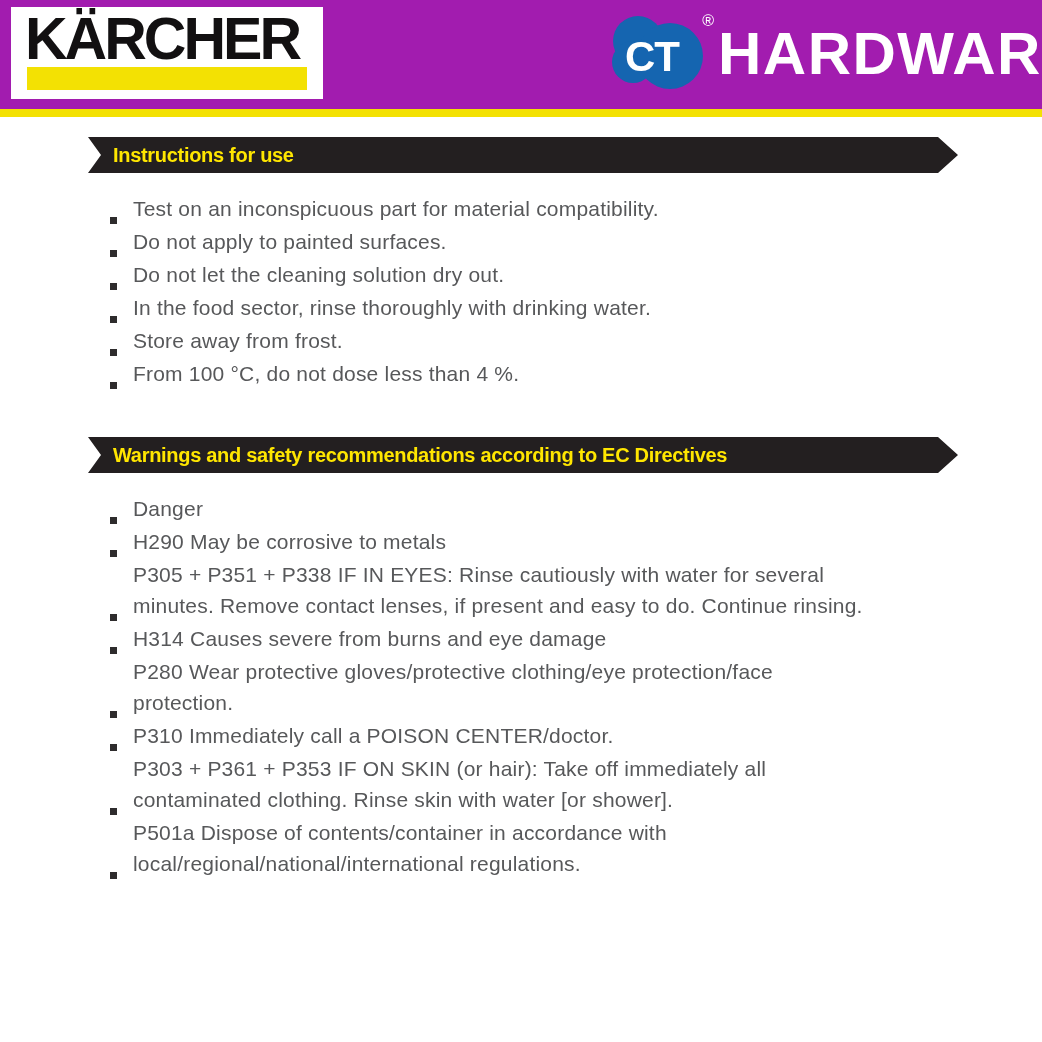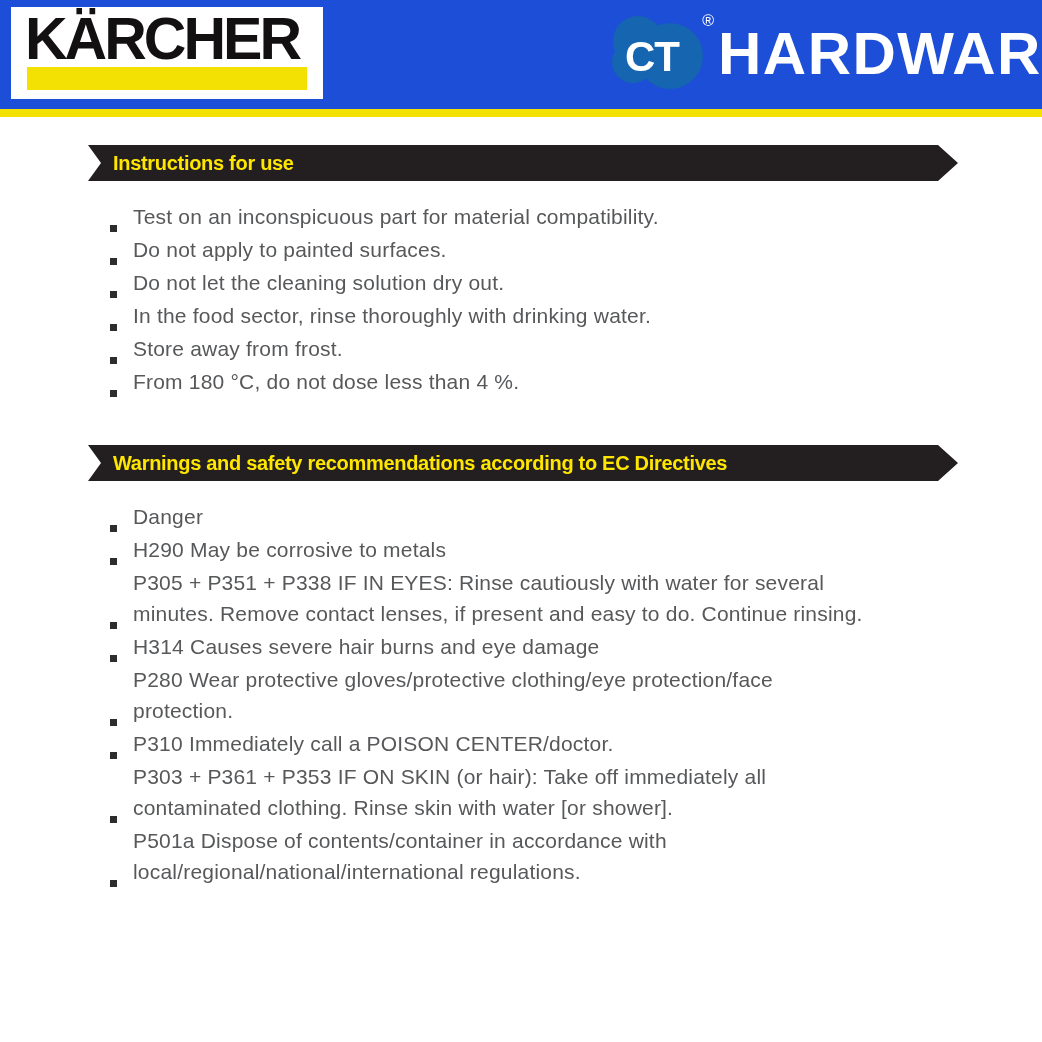--- a/index.html
+++ b/index.html
@@ -8,21 +8,21 @@
     background: #ffffff;
     font-family: "Liberation Sans", sans-serif;
     overflow: hidden;
   }
   .page { position: relative; width: 1042px; height: 1042px; }
 
   
   .top-band {
     position: relative;
     height: 109px;
-    background: #1d4ed8;
+    background: #a21caf;
   }
   .karcher-logo {
     position: absolute;
     left: 11px; top: 7px;
     width: 312px; height: 92px;
     background: #ffffff;
     box-sizing: border-box;
   }
   .karcher-wordmark {
     position: absolute;
@@ -66,21 +66,21 @@
     white-space: nowrap;
   }
   .yellow-stripe {
     height: 8px;
     background: #f3e103;
   }
 
   
   main { display: block; }
   .section { margin-top: 48px; }
-  .section:first-child { margin-top: 28px; }
+  .section:first-child { margin-top: 20px; }
   .banner {
     margin-left: 88px;
     width: 870px; height: 36px;
     background: #231f20;
     clip-path: polygon(0 0, calc(100% - 20px) 0, 100% 50%, calc(100% - 20px) 100%, 0 100%, 13px 50%);
     display: flex;
     align-items: center;
     box-sizing: border-box;
     padding-left: 25px;
   }
@@ -168,21 +168,21 @@
             <span class="item-text">In the food sector, rinse thoroughly with drinking water.</span>
           </li>
 
           <li class="bullet-item">
             <span class="bullet"></span>
             <span class="item-text">Store away from frost.</span>
           </li>
 
           <li class="bullet-item">
             <span class="bullet"></span>
-            <span class="item-text">From 180 °C, do not dose less than 4 %.</span>
+            <span class="item-text">From 100 °C, do not dose less than 4 %.</span>
           </li>
         </ul>
     </section>
 
     <section class="section">
       <div class="banner">
         <span class="banner-text">Warnings and safety recommendations according to EC Directives</span>
       </div>
       <ul class="bullet-list">
 
@@ -197,21 +197,21 @@
           </li>
 
           <li class="bullet-item">
             <span class="bullet"></span>
             <span class="item-text">P305 + P351 + P338 IF IN EYES: Rinse cautiously with water for several
 minutes. Remove contact lenses, if present and easy to do. Continue rinsing.</span>
           </li>
 
           <li class="bullet-item">
             <span class="bullet"></span>
-            <span class="item-text">H314 Causes severe hair burns and eye damage</span>
+            <span class="item-text">H314 Causes severe from burns and eye damage</span>
           </li>
 
           <li class="bullet-item">
             <span class="bullet"></span>
             <span class="item-text">P280 Wear protective gloves/protective clothing/eye protection/face
 protection.</span>
           </li>
 
           <li class="bullet-item">
             <span class="bullet"></span>

